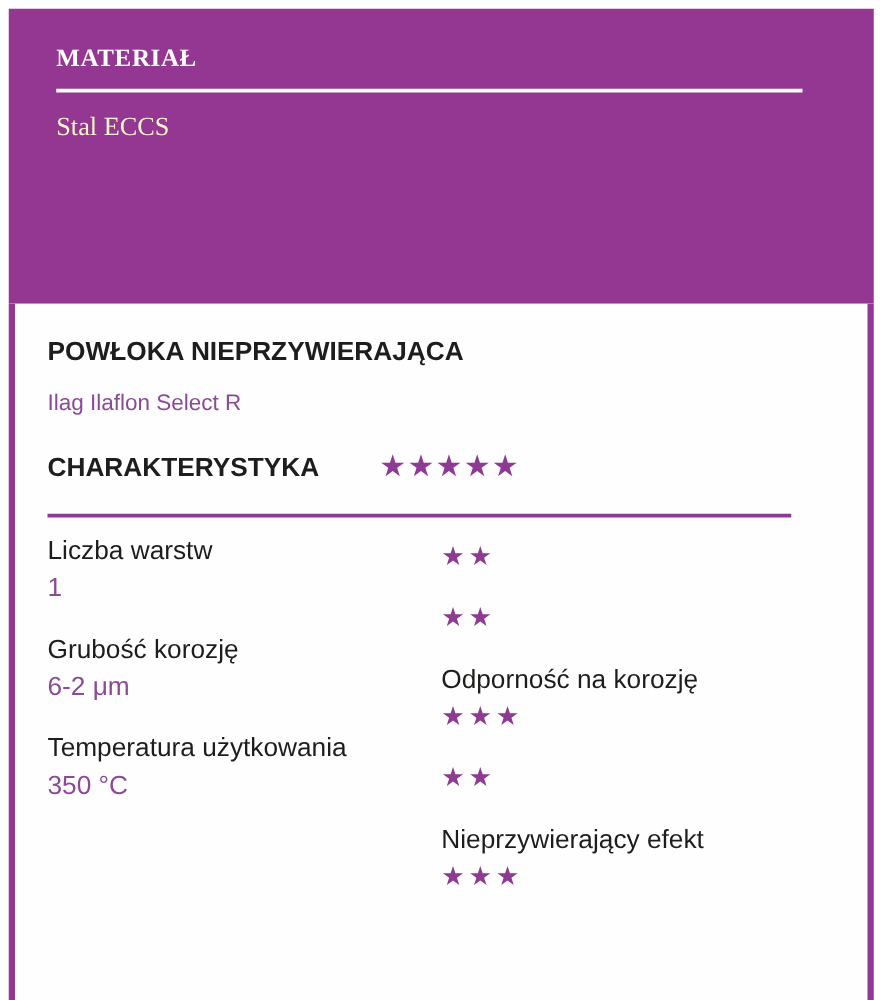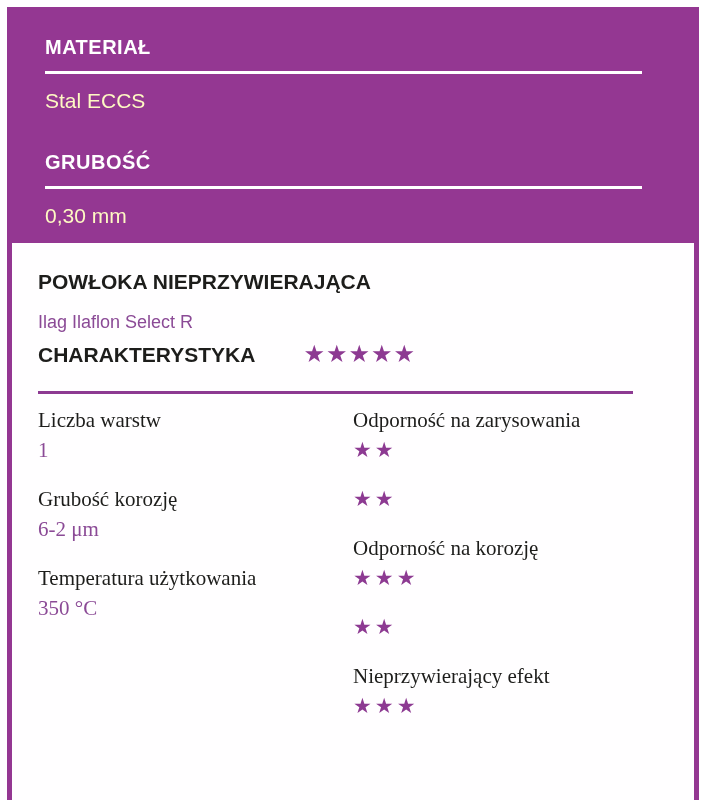--- a/index.html
+++ b/index.html
@@ -10,20 +10,21 @@
     overflow: hidden;
   }
   .card { margin: 7px 7px 5px 7px; width: 692px; }
 
   
   .top {
     background: #943792;
     height: 236px;
     padding: 30px 50px 20px 38px;
     overflow: hidden;
+    font-family: Liberation Serif, serif;
   }
   .field-label {
     color: #ffffff;
     font-size: 20px;
     font-weight: bold;
     letter-spacing: 0.5px;
     line-height: 20px;
   }
   .rule-w {
     width: 597px; height: 3px;
@@ -54,41 +55,41 @@
   }
   .coating-name {
     color: #8b4a96;
     font-size: 18px;
     line-height: 25px;
     margin-top: 16px;
   }
   .charak-row {
     display: flex;
     align-items: center;
-    margin-top: 6px;
+    margin-top: 26px;
   }
   .stars-big {
     color: #8d3a92;
     font-size: 24px;
     line-height: 26px;
     letter-spacing: 1px;
     margin-left: 48px;
   }
   .rule-p {
     width: 595px; height: 3px;
     background: #8d3a92;
     margin-top: 24px;
   }
   .cols {
     display: flex;
     margin-top: 14px;
   }
   .col-left  { width: 315px; flex: none; }
   .col-right { flex: 1; }
-  .pair { margin-bottom: 24px; font-family: Liberation Serif, serif; }
+  .pair { margin-bottom: 24px; }
   .pair-label {
     color: #1d1d1b;
     font-size: 21px;
     line-height: 25px;
   }
   .pair-value {
     color: #8b4a96;
     font-size: 21px;
     line-height: 25px;
     margin-top: 5px;
@@ -104,25 +105,20 @@
 </head>
 <body>
 
 <div class="card">
 
   <section class="top">
     <div class="field">
       <h2 class="field-label">MATERIAŁ</h2>
       <div class="rule-w"></div>
       <p class="field-value">Stal ECCS</p>
-    </div>
-    <div class="field">
-      <h2 class="field-label">GRUBOŚĆ</h2>
-      <div class="rule-w"></div>
-      <p class="field-value">0,30 mm</p>
     </div>
   </section>
 
   <section class="bottom">
     <h2 class="section-title">POWŁOKA NIEPRZYWIERAJĄCA</h2>
     <p class="coating-name">Ilag Ilaflon Select R</p>
 
     <div class="charak-row">
       <h2 class="section-title">CHARAKTERYSTYKA</h2>
       <span class="stars-big">★★★★★</span>
@@ -142,21 +138,20 @@
           <div class="pair-value">6-2 μm</div>
         </div>
         <div class="pair">
           <div class="pair-label">Temperatura użytkowania</div>
           <div class="pair-value">350 °C</div>
         </div>
       </div>
 
       <div class="col-right">
         <div class="pair">
-          <div class="pair-label">Odporność na zarysowania</div>
           <div class="pair-stars">★★</div>
         </div>
         <div class="pair">
           <div class="pair-stars">★★</div>
         </div>
         <div class="pair">
           <div class="pair-label">Odporność na korozję</div>
           <div class="pair-stars">★★★</div>
         </div>
         <div class="pair">

